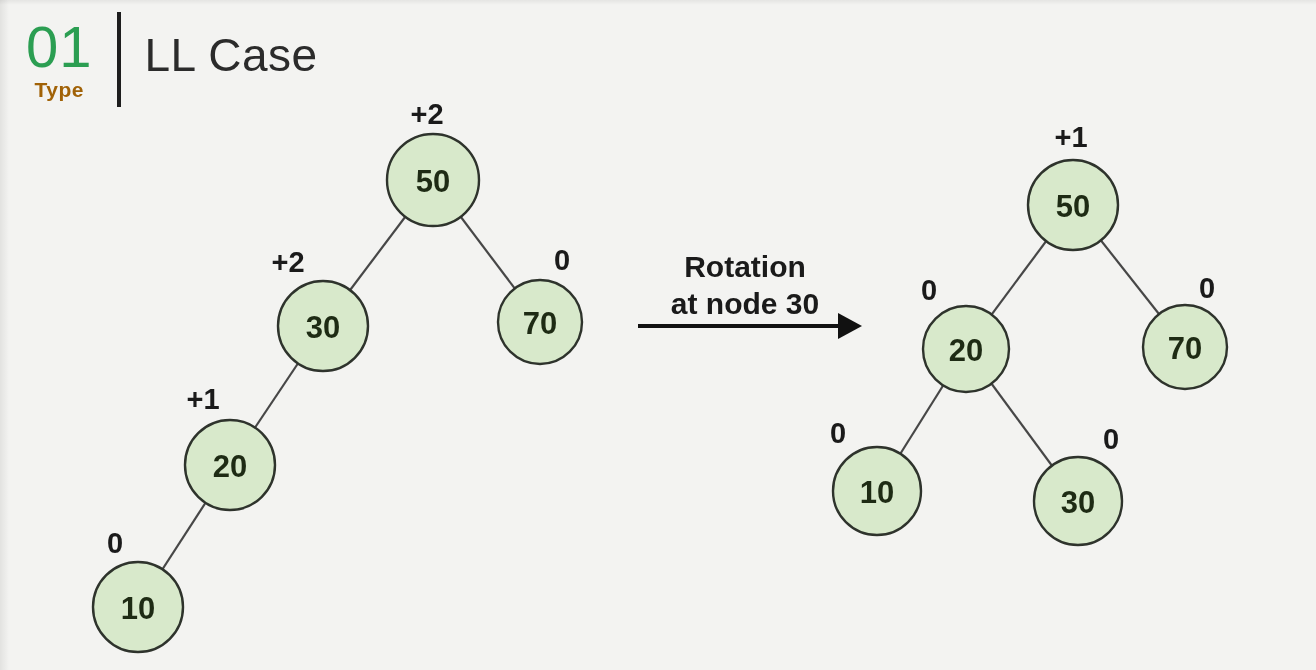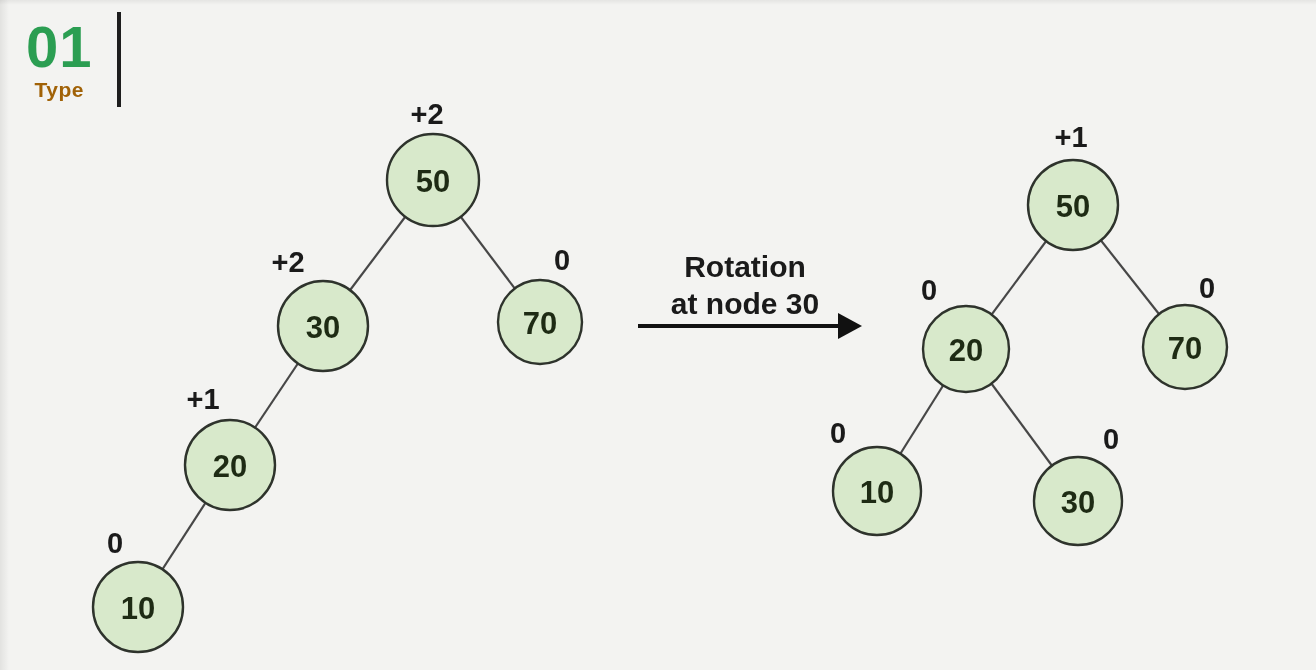--- a/index.html
+++ b/index.html
@@ -40,21 +40,21 @@
     display: flex;
     flex-direction: column;
     align-items: center;
     justify-content: flex-start;
     padding-top: 14px;
     min-width: 58px;
   }
   .badge-num {
     font-size: 58px;
     line-height: 46px;
-    font-weight: bold;
+    font-weight: normal;
     letter-spacing: 1px;
   }
   .badge-caption {
     font-size: 21px;
     font-weight: bold;
     color: #a16207;
     margin-top: 8px;
     letter-spacing: 0.5px;
   }
   .header-divider {
@@ -87,20 +87,21 @@
 
 <div class="edge-shade-left"></div>
 <div class="edge-shade-top"></div>
 
 <header>
   <div class="badge">
     <div class="badge-num" style="color: rgb(43, 158, 82);">01</div>
     <div class="badge-caption">Type</div>
   </div>
   <div class="header-divider"></div>
+  <h1 class="page-title">LL Case</h1>
 </header>
 
 <svg id="diagram" viewBox="0 0 1316 670" xmlns="http://www.w3.org/2000/svg">
     <g>
       <line x1="433" y1="180" x2="323" y2="326" stroke="#474747" stroke-width="2.2"></line>
       <line x1="433" y1="180" x2="540" y2="322" stroke="#474747" stroke-width="2.2"></line>
       <line x1="323" y1="326" x2="230" y2="465" stroke="#474747" stroke-width="2.2"></line>
       <line x1="230" y1="465" x2="138" y2="607" stroke="#474747" stroke-width="2.2"></line>
       <circle cx="433" cy="180" r="46" fill="#d8e9cb" stroke="#2e332c" stroke-width="2.4"></circle>
       <text x="433" y="181" text-anchor="middle" dominant-baseline="central" fill="#1e2b14" font-size="31" font-weight="bold" font-family="&quot;Liberation Sans&quot;, sans-serif">50</text>

